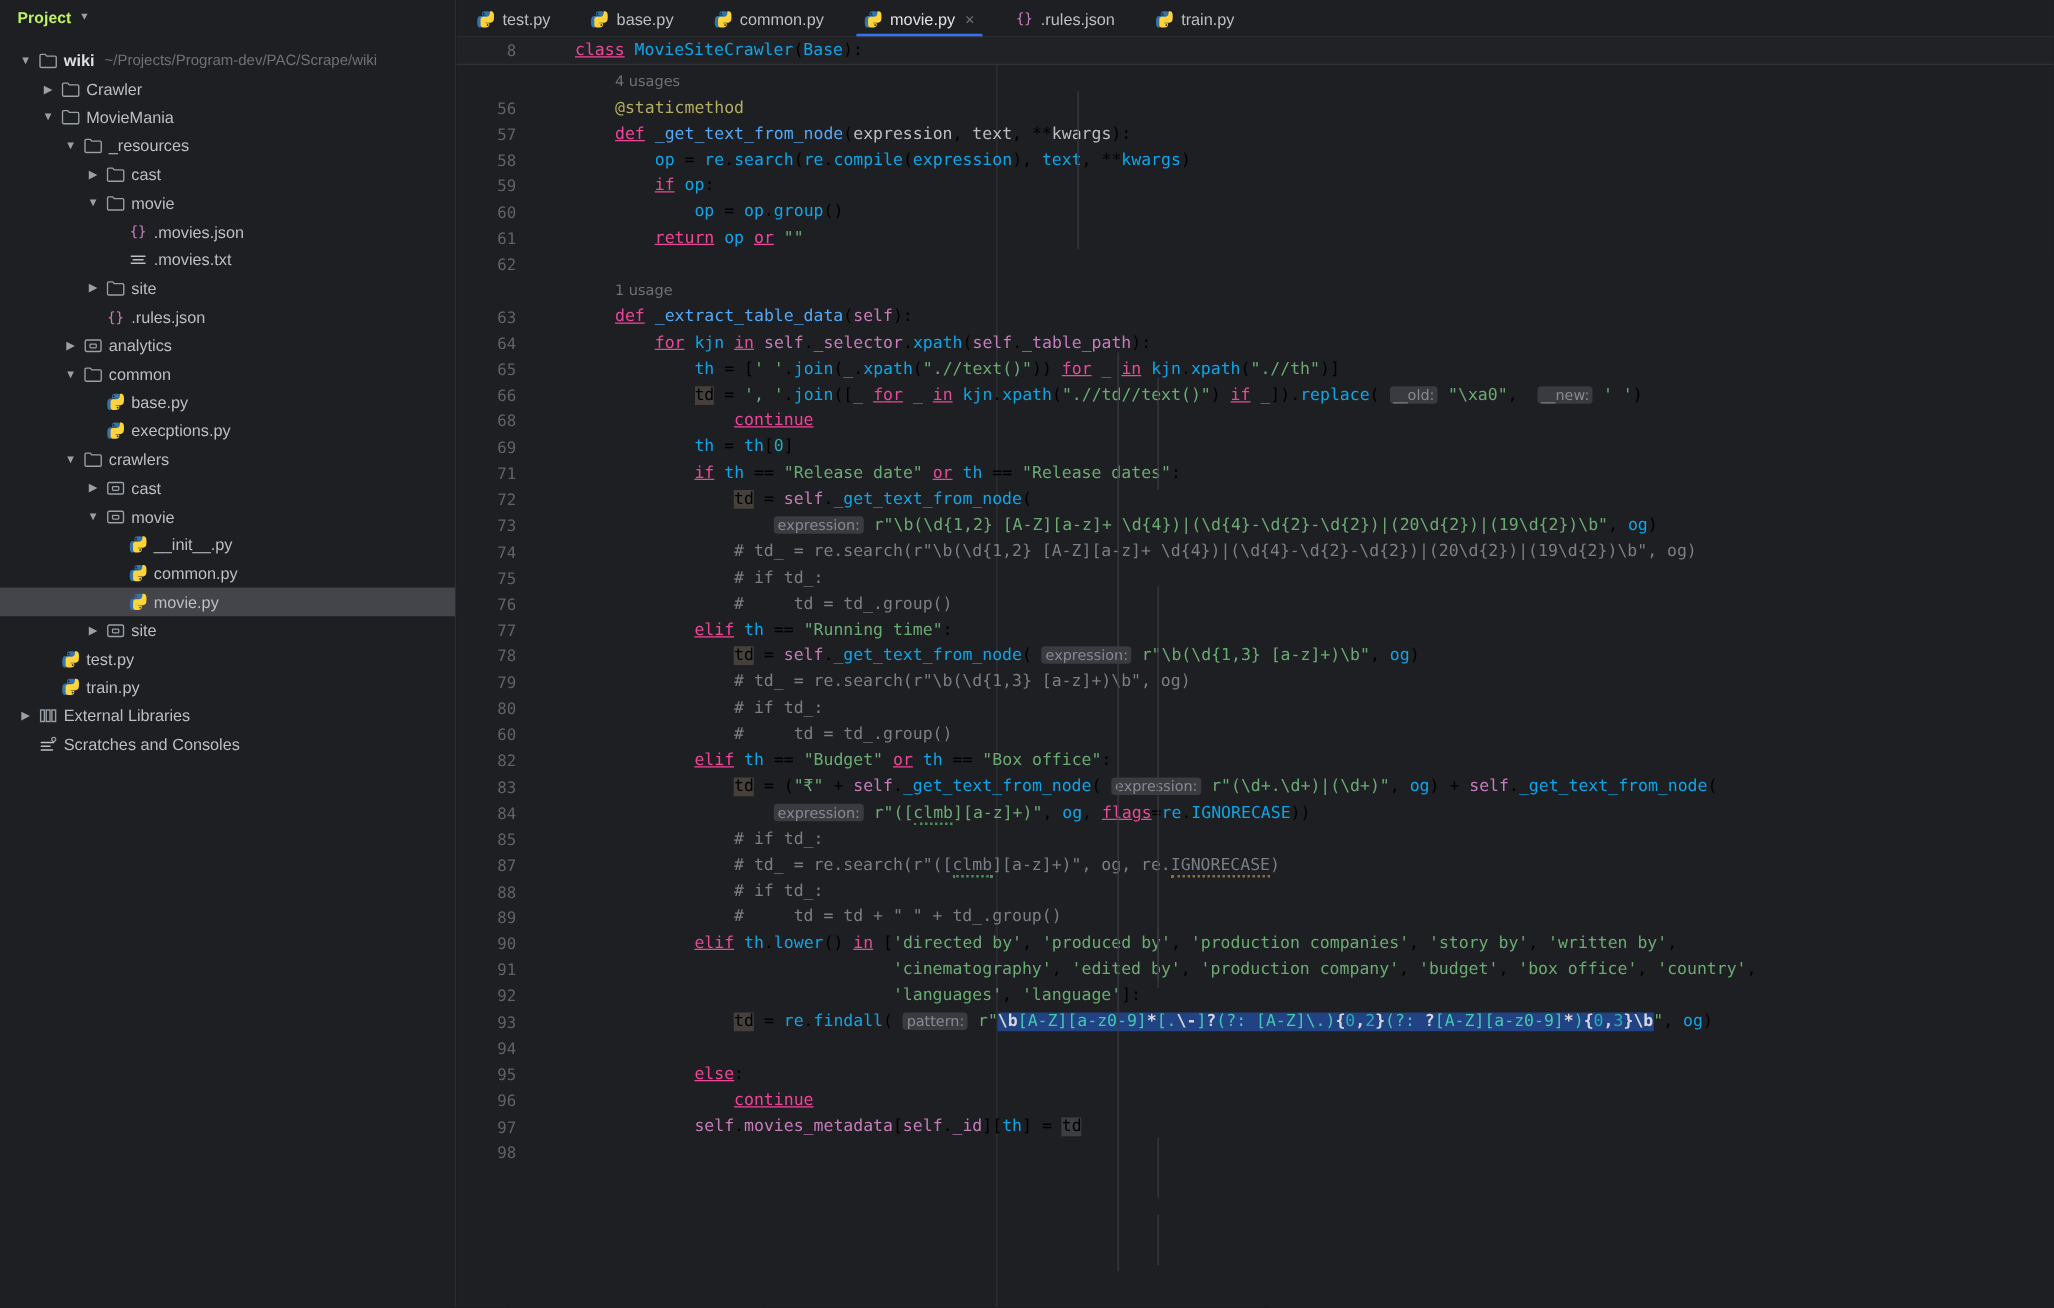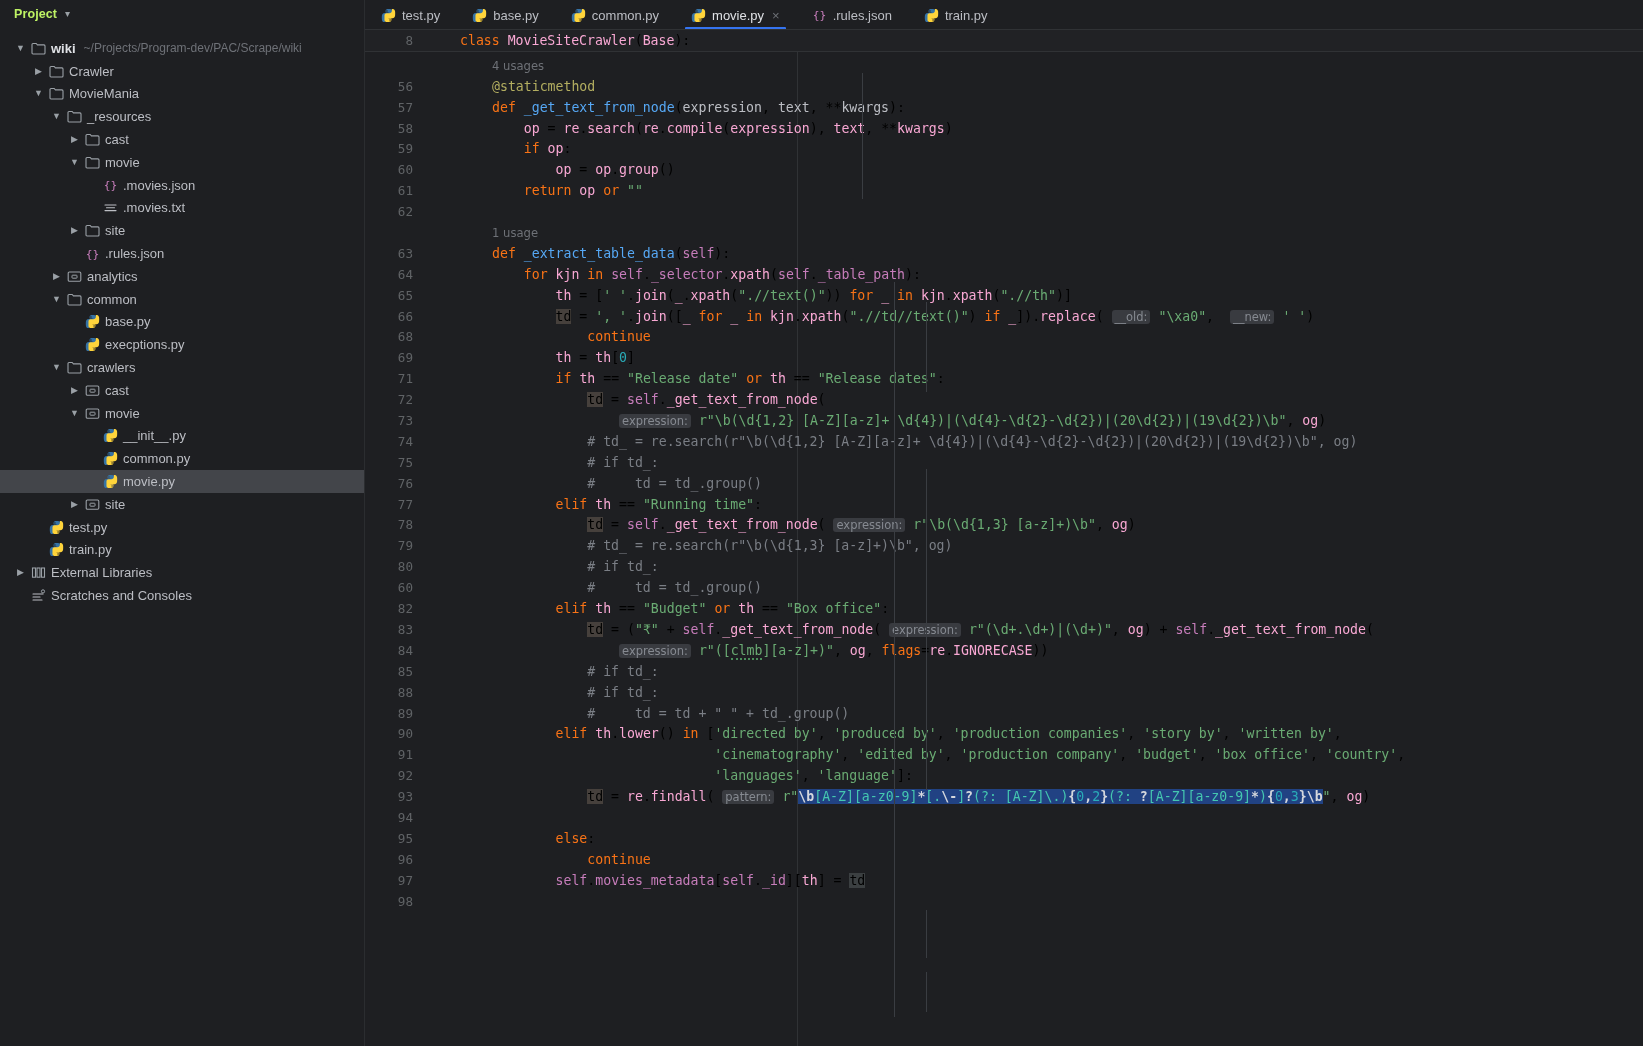--- a/index.html
+++ b/index.html
@@ -116,25 +116,25 @@
   .txt { flex: 1 1 auto; white-space: pre; }
   .hint {
     color: #6e7177; font-size: 11.6px;
     font-family: "DejaVu Sans", sans-serif;
   }
 
   
   .vline { position: absolute; width: 1px; background: #303235; top: 0; bottom: 0; }
 
   
-  .kw   { color: #f97316; }
+  .kw   { color: #ec4899; text-decoration: underline; }
   .fn   { color: #56a8f5; }
   .str  { color: #6aab73; }
   .num  { color: #2aacb8; }
-  .id   { color: #f9a8d4; }
+  .id   { color: #0ea5e9; }
   .self { color: #c77dbb; }
   .dec  { color: #b3ae60; }
   .cmt  { color: #7a7e85; }
   .param{ color: #bcbec4; }
   .field{ color: #c77dbb; }
   .hl   { background: #46403c; }
   .hlg  { background: #3b3f41; }
   .hint-chip {
     background: #393b40; color: #868a91; border-radius: 3px;
     padding: 0 3px; font-size: 11.5px;
@@ -511,20 +511,21 @@
           <div class="ln"><span class="gut">76</span><span class="bulbcol"></span><span class="foldcol"></span><span class="txt" style="padding-left: 32px;">            <span class="cmt">#     td = td_.group()</span></span></div>
           <div class="ln"><span class="gut">77</span><span class="bulbcol"></span><span class="foldcol"></span><span class="txt" style="padding-left: 32px;">        <span class="kw">elif</span> <span class="id">th</span> == <span class="str">"Running time"</span>:</span></div>
           <div class="ln"><span class="gut">78</span><span class="bulbcol"></span><span class="foldcol"></span><span class="txt" style="padding-left: 32px;">            <span class="hl">td</span> = <span class="self">self</span>.<span class="id">_get_text_from_node</span>( <span class="hint-chip">expression:</span> <span class="str">r"\b(\d{1,3} [a-z]+)\b"</span>, <span class="id">og</span>)</span></div>
           <div class="ln"><span class="gut">79</span><span class="bulbcol"></span><span class="foldcol"></span><span class="txt" style="padding-left: 32px;">            <span class="cmt"># td_ = re.search(r"\b(\d{1,3} [a-z]+)\b", og)</span></span></div>
           <div class="ln"><span class="gut">80</span><span class="bulbcol"></span><span class="foldcol"></span><span class="txt" style="padding-left: 32px;">            <span class="cmt"># if td_:</span></span></div>
           <div class="ln"><span class="gut">60</span><span class="bulbcol"></span><span class="foldcol"></span><span class="txt" style="padding-left: 32px;">            <span class="cmt">#     td = td_.group()</span></span></div>
           <div class="ln"><span class="gut">82</span><span class="bulbcol"></span><span class="foldcol"></span><span class="txt" style="padding-left: 32px;">        <span class="kw">elif</span> <span class="id">th</span> == <span class="str">"Budget"</span> <span class="kw">or</span> <span class="id">th</span> == <span class="str">"Box office"</span>:</span></div>
           <div class="ln"><span class="gut">83</span><span class="bulbcol"></span><span class="foldcol"></span><span class="txt" style="padding-left: 32px;">            <span class="hl">td</span> = (<span class="str">"₹"</span> + <span class="self">self</span>.<span class="id">_get_text_from_node</span>( <span class="hint-chip">expression:</span> <span class="str">r"(\d+.\d+)|(\d+)"</span>, <span class="id">og</span>) + <span class="self">self</span>.<span class="id">_get_text_from_node</span>(</span></div>
           <div class="ln"><span class="gut">84</span><span class="bulbcol"></span><span class="foldcol"></span><span class="txt" style="padding-left: 32px;">                <span class="hint-chip">expression:</span> <span class="str">r"([<span class="squig">clmb</span>][a-z]+)"</span>, <span class="id">og</span>, <span class="kw">flags</span>=<span class="id">re</span>.<span class="id">IGNORECASE</span>))</span></div>
           <div class="ln"><span class="gut">85</span><span class="bulbcol"></span><span class="foldcol"></span><span class="txt" style="padding-left: 32px;">            <span class="cmt"># if td_:</span></span></div>
+          <div class="ln"><span class="gut">87</span><span class="bulbcol"></span><span class="foldcol"></span><span class="txt" style="padding-left: 32px;">            <span class="cmt"># td_ = re.search(r"([<span class="squig">clmb</span>][a-z]+)", og, re.<span class="squig-o">IGNORECASE</span>)</span></span></div>
           <div class="ln"><span class="gut">88</span><span class="bulbcol"></span><span class="foldcol"></span><span class="txt" style="padding-left: 32px;">            <span class="cmt"># if td_:</span></span></div>
           <div class="ln"><span class="gut">89</span><span class="bulbcol"></span><span class="foldcol"></span><span class="txt" style="padding-left: 32px;">            <span class="cmt">#     td = td + " " + td_.group()</span></span></div>
           <div class="ln"><span class="gut">90</span><span class="bulbcol"></span><span class="foldcol"></span><span class="txt" style="padding-left: 32px;">        <span class="kw">elif</span> <span class="id">th</span>.<span class="id">lower</span>() <span class="kw">in</span> [<span class="str">'directed by'</span>, <span class="str">'produced by'</span>, <span class="str">'production companies'</span>, <span class="str">'story by'</span>, <span class="str">'written by'</span>,</span></div>
           <div class="ln"><span class="gut">91</span><span class="bulbcol"></span><span class="foldcol"></span><span class="txt" style="padding-left: 32px;">                            <span class="str">'cinematography'</span>, <span class="str">'edited by'</span>, <span class="str">'production company'</span>, <span class="str">'budget'</span>, <span class="str">'box office'</span>, <span class="str">'country'</span>,</span></div>
           <div class="ln"><span class="gut">92</span><span class="bulbcol"></span><span class="foldcol"></span><span class="txt" style="padding-left: 32px;">                            <span class="str">'languages'</span>, <span class="str">'language'</span>]:</span></div>
           <div class="ln"><span class="gut">93</span><span class="bulbcol"></span><span class="foldcol"></span><span class="txt" style="padding-left: 32px;">            <span class="hl">td</span> = <span class="id">re</span>.<span class="id">findall</span>( <span class="hint-chip">pattern:</span> <span class="str">r"</span><span class="sel"><span class="regxb">\b</span><span class="regx">[A-Z][a-z0-9]</span><span class="regxb">*</span><span class="regx">[.</span><span class="regxb">\-</span><span class="regx">]</span><span class="regxb">?</span><span class="regx">(?: [A-Z]\.)</span><span class="regxb">{</span><span class="num">0</span><span class="regxb">,</span><span class="num">2</span><span class="regxb">}</span><span class="regx">(?: </span><span class="regxb">?</span><span class="regx">[A-Z][a-z0-9]</span><span class="regxb">*</span><span class="regx">)</span><span class="regxb">{</span><span class="num">0</span><span class="regxb">,</span><span class="num">3</span><span class="regxb">}</span><span class="regxb">\b</span></span><span class="str">"</span>, <span class="id">og</span>)</span></div>
           <div class="ln"><span class="gut">94</span><span class="bulbcol"></span><span class="foldcol"></span><span class="txt" style="padding-left: 32px;"></span></div>
           <div class="ln"><span class="gut">95</span><span class="bulbcol"></span><span class="foldcol"></span><span class="txt" style="padding-left: 32px;">        <span class="kw">else</span>:</span></div>
           <div class="ln"><span class="gut">96</span><span class="bulbcol"></span><span class="foldcol"></span><span class="txt" style="padding-left: 32px;">            <span class="kw">continue</span></span></div>
           <div class="ln"><span class="gut">97</span><span class="bulbcol"></span><span class="foldcol"></span><span class="txt" style="padding-left: 32px;">        <span class="self">self</span>.<span class="field">movies_metadata</span>[<span class="self">self</span>.<span class="field">_id</span>][<span class="id">th</span>] = <span class="hlg">td</span></span></div>

